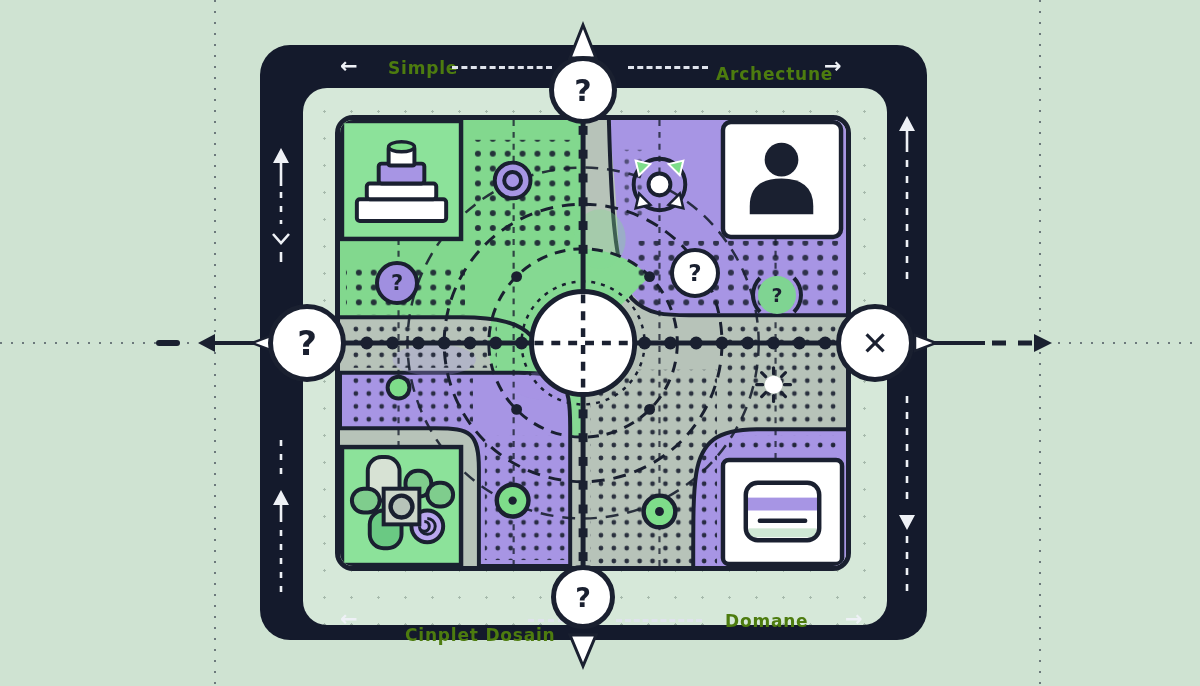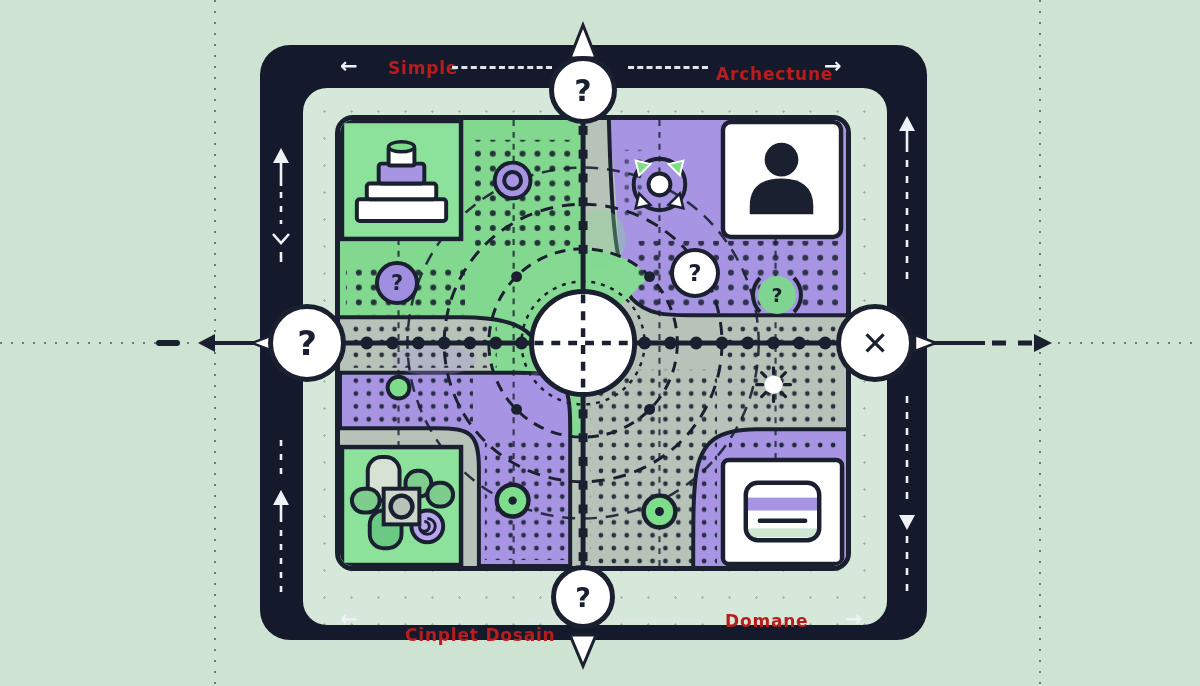--- a/index.html
+++ b/index.html
@@ -9,21 +9,21 @@
   
   .frame{left:260px;top:45px;width:667px;height:595px;background:#141a2c;border-radius:30px;z-index:1;}
   
   .panel{left:303px;top:88px;width:584px;height:537px;background:#d6e8d9;border-radius:24px;z-index:2;
          background-image:radial-gradient(rgba(25,45,35,.25) 1.2px,transparent 1.4px);
          background-size:27px 27px;background-position:8px 10px;}
   .map{left:335px;top:115px;width:516px;height:456px;border:5px solid #1a2030;border-radius:18px;
        box-sizing:border-box;overflow:hidden;z-index:3;background:#b7c3b9;}
   .map svg{display:block;width:100%;height:100%;}
   
-  .bandtxt{color:#b91c1c;font-weight:700;font-size:17px;letter-spacing:.8px;z-index:4;}
+  .bandtxt{color:#4d7c0f;font-weight:700;font-size:17px;letter-spacing:.8px;z-index:4;}
   .bandarrow{color:#eef1f6;font-weight:700;font-size:21px;z-index:4;line-height:1;}
   .band-dash{border-top:3px dashed #dfe3ec;z-index:4;height:0;}
   
   .qcircle{border-radius:50%;background:#ffffff;border:5px solid #1a2030;display:flex;align-items:center;
            justify-content:center;font-weight:700;color:#1a2030;z-index:6;box-sizing:border-box;}
   .qc-top{left:549px;top:56px;width:68px;height:68px;font-size:30px;}
   .qc-bottom{left:551px;top:565px;width:64px;height:64px;font-size:27px;}
   .qc-left{left:268px;top:304px;width:78px;height:78px;font-size:34px;}
   .qc-right{left:836px;top:304px;width:78px;height:78px;font-size:33px;}
   .qc-tl{left:375px;top:261px;width:44px;height:44px;font-size:21px;background:#a08fe0;border-width:4px;}

